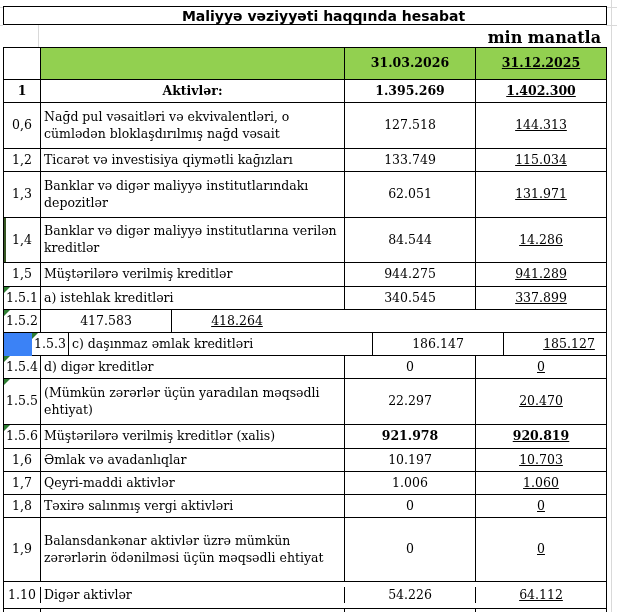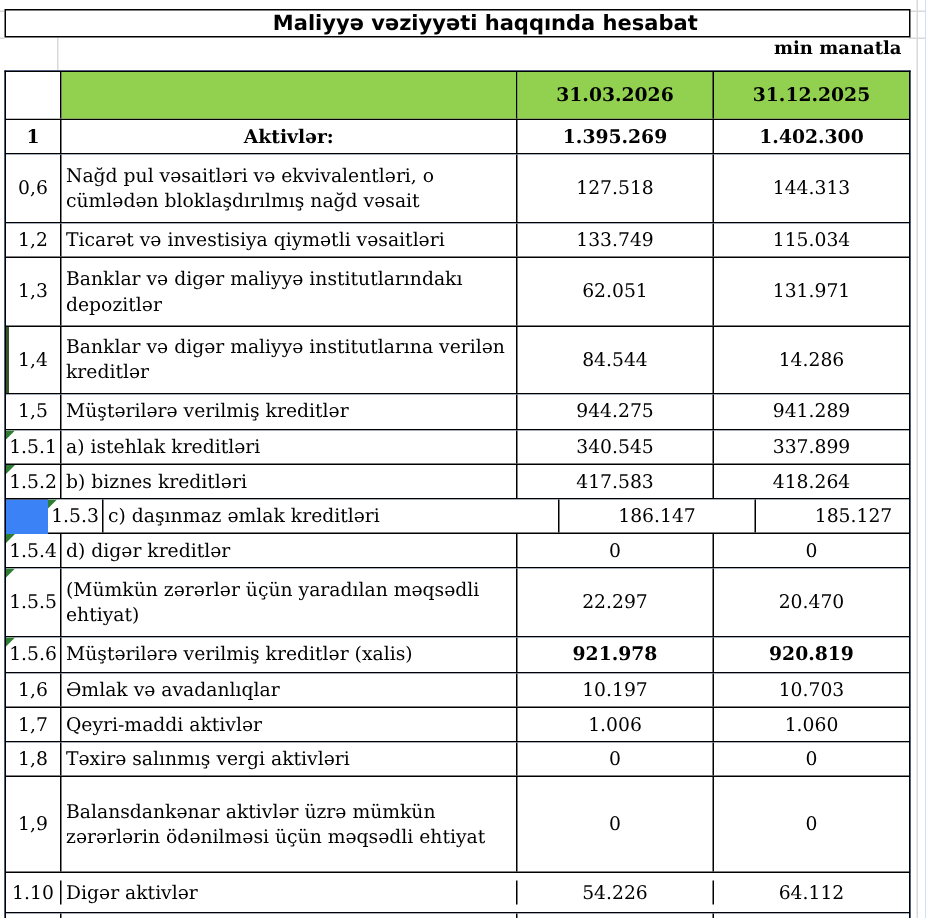--- a/index.html
+++ b/index.html
@@ -6,32 +6,32 @@
   .canvas{position:relative;width:617px;height:612px;background:#ffffff;overflow:hidden;
           font-family:"DejaVu Serif", serif;color:#000;}
   
   .gl{position:absolute;background:#d9d9d9;z-index:0;}
   
   .title-box{position:absolute;left:3px;top:6px;width:604px;height:19px;box-sizing:border-box;
              border:1px solid #000;background:#fff;display:flex;align-items:center;justify-content:center;
              font-family:"DejaVu Sans", sans-serif;font-weight:bold;font-size:14px;z-index:2;padding-left:37px;}
   
   .unit-row{position:absolute;left:3px;top:25px;width:604px;height:22px;box-sizing:border-box;
-            display:flex;align-items:flex-start;justify-content:flex-end;padding-right:6px;
-            font-weight:bold;font-size:12px;z-index:1;}
+            display:flex;align-items:flex-end;justify-content:flex-end;padding-right:6px;
+            font-weight:bold;font-size:16px;z-index:1;}
   
   .table{position:absolute;left:3px;top:47px;width:604px;height:565px;box-sizing:border-box;
          border:1px solid #000;border-bottom:none;overflow:hidden;background:#3b82f6;z-index:2;}
   .trow{display:flex;border-bottom:1px solid #000;box-sizing:border-box;background:#fff;}
   .cell{box-sizing:border-box;display:flex;align-items:center;overflow:hidden;
         font-size:12.5px;line-height:1.35;}
   .c-num{width:37px;justify-content:center;border-right:1px solid #000;position:relative;flex:none;}
   .c-desc{width:304px;padding:0 3px;border-right:1px solid #000;flex:none;}
   .c-v1{width:131px;justify-content:center;border-right:1px solid #000;flex:none;}
-  .c-v2{width:130px;justify-content:center;flex:none;}
+  .c-v2{width:130px;justify-content:center;flex:none;text-decoration:underline;}
   .hrow .c-desc,.hrow .c-v1,.hrow .c-v2{font-weight:bold;}
   .bold{font-weight:bold;}
   .center{justify-content:center;}
   .flag{position:absolute;top:0;left:0;width:0;height:0;
         border-top:6px solid #2e7d32;border-right:6px solid transparent;}
   .sel-left{position:absolute;top:-1px;left:-1px;width:3px;height:calc(100% + 2px);background:#375623;}
   .partial{border-bottom:none;}
 </style>
 </head>
 <body>
@@ -68,21 +68,21 @@
           <div class="cell c-v2 bold">1.402.300</div>
         </div>
         <div class="trow" style="height: 46px;">
           <div class="cell c-num">0,6</div>
           <div class="cell c-desc">Nağd pul vəsaitləri və  ekvivalentləri, o cümlədən bloklaşdırılmış nağd vəsait</div>
           <div class="cell c-v1">127.518</div>
           <div class="cell c-v2">144.313</div>
         </div>
         <div class="trow" style="height: 23px;">
           <div class="cell c-num">1,2</div>
-          <div class="cell c-desc">Ticarət və investisiya qiymətli vəsaitləri</div>
+          <div class="cell c-desc">Ticarət və investisiya qiymətli kağızları</div>
           <div class="cell c-v1">133.749</div>
           <div class="cell c-v2">115.034</div>
         </div>
         <div class="trow" style="height: 46px;">
           <div class="cell c-num">1,3</div>
           <div class="cell c-desc">Banklar və digər maliyyə institutlarındakı depozitlər</div>
           <div class="cell c-v1">62.051</div>
           <div class="cell c-v2">131.971</div>
         </div>
         <div class="trow" style="height: 45px;">
@@ -98,21 +98,20 @@
           <div class="cell c-v2">941.289</div>
         </div>
         <div class="trow" style="height: 23px;">
           <div class="cell c-num"><div class="flag"></div>1.5.1</div>
           <div class="cell c-desc">a) istehlak kreditləri</div>
           <div class="cell c-v1">340.545</div>
           <div class="cell c-v2">337.899</div>
         </div>
         <div class="trow" style="height: 23px;">
           <div class="cell c-num"><div class="flag"></div>1.5.2</div>
-          <div class="cell c-desc">b) biznes kreditləri</div>
           <div class="cell c-v1">417.583</div>
           <div class="cell c-v2">418.264</div>
         </div>
         <div class="trow" style="height: 23px; margin-left: 28px;">
           <div class="cell c-num"><div class="flag"></div>1.5.3</div>
           <div class="cell c-desc">c) daşınmaz əmlak kreditləri</div>
           <div class="cell c-v1">186.147</div>
           <div class="cell c-v2">185.127</div>
         </div>
         <div class="trow" style="height: 23px;">

